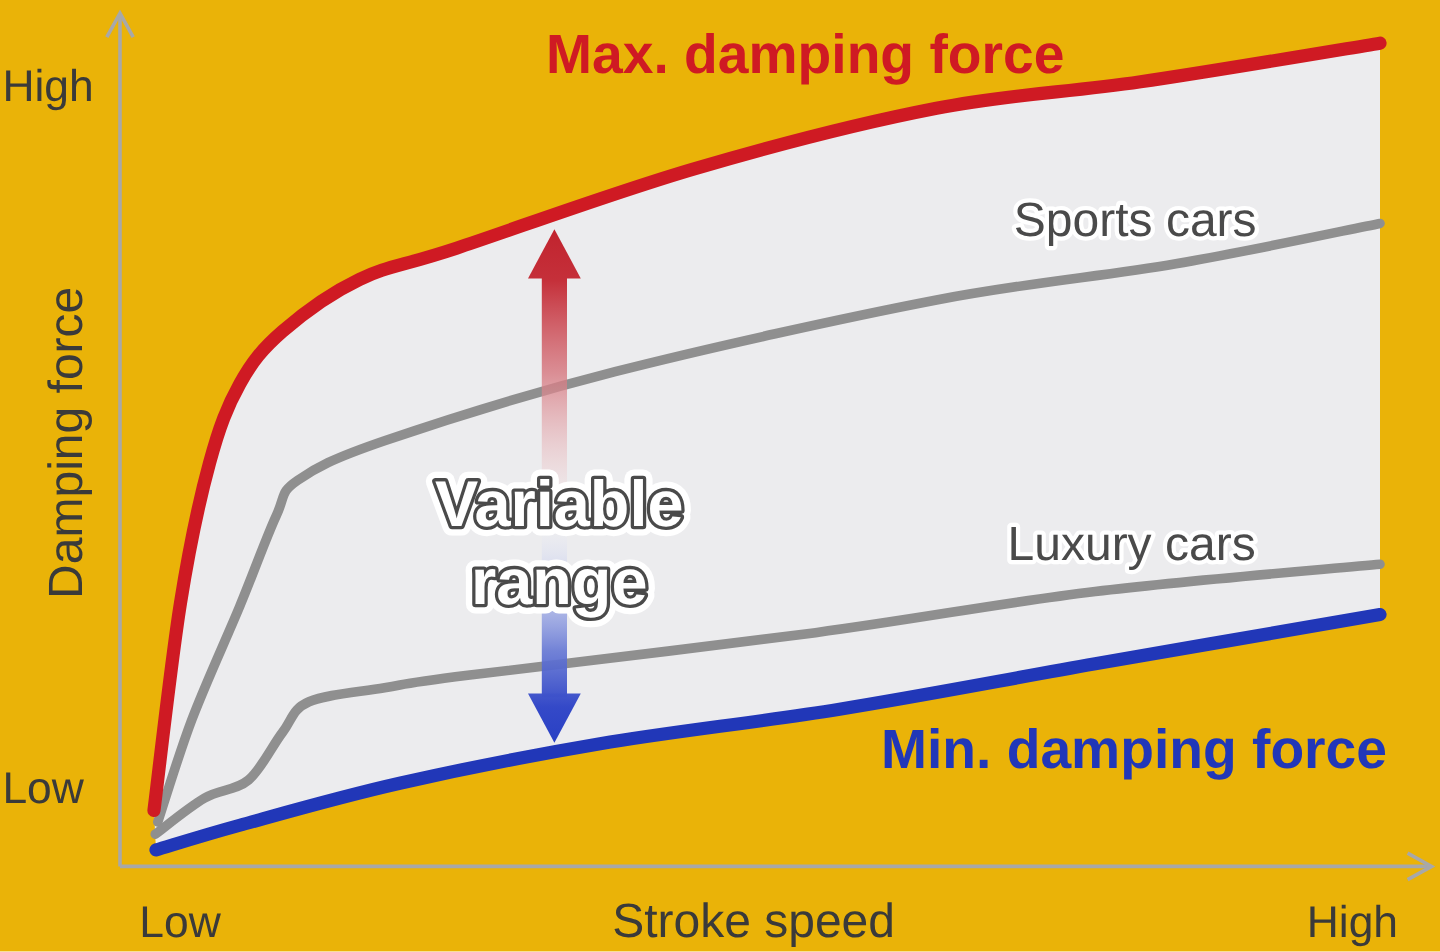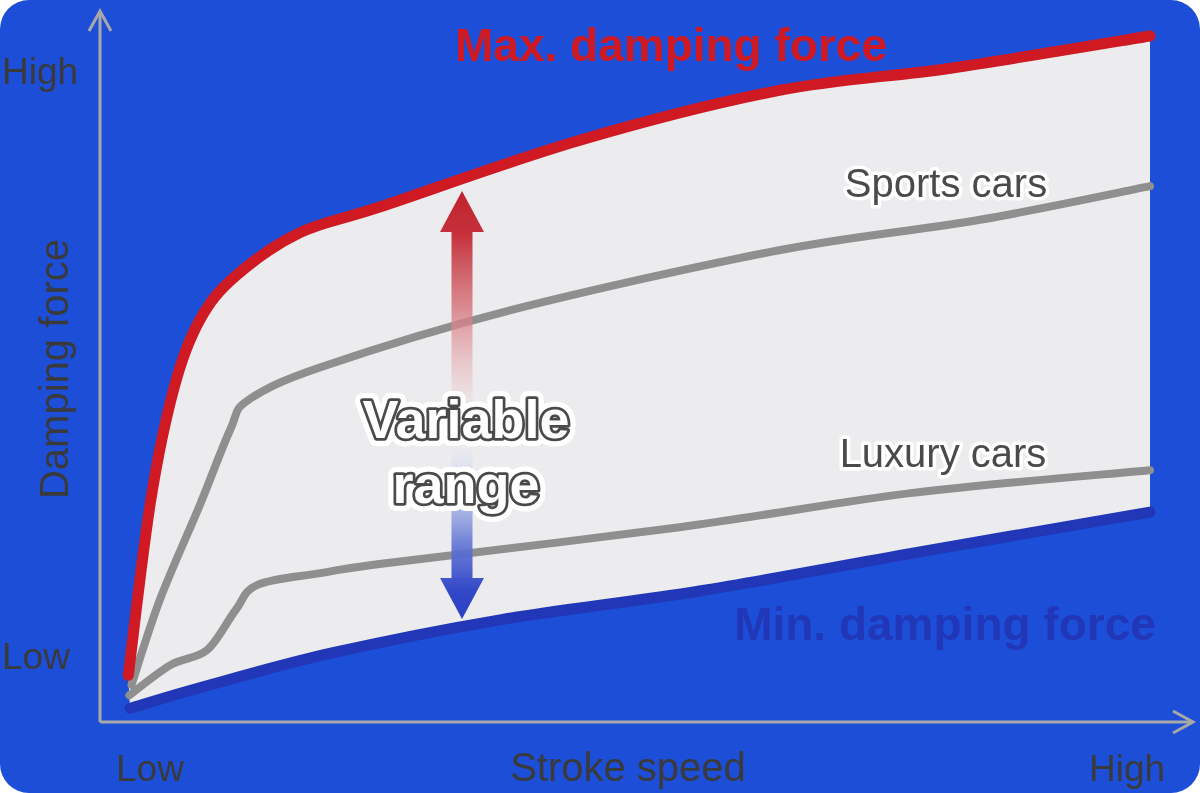--- a/index.html
+++ b/index.html
@@ -1,17 +1,17 @@
 <!DOCTYPE html>
 <html style="--max_red: #cf1a23; --min_blue: #2137b8; --curve_gray: #8f8f8f; --area_gray: #ececee; --axis_gray: #a8a8a8; --text_dark: #3a3a3a; --outline_text_fill: #4a4a4a;"><head>
 <meta charset="utf-8">
 <style>
   html,body{margin:0;padding:0;background:#fff;}
-  #stage{position:relative;width:1200px;height:793px;background:#1d4ed8;overflow:hidden;
-         font-family:"Liberation Sans",sans-serif;border-radius:29px;}
+  #stage{position:relative;width:1200px;height:793px;background:#eab308;overflow:hidden;
+         font-family:"Liberation Sans",sans-serif;}
   svg{position:absolute;left:0;top:0;}
   text{font-family:"Liberation Sans",sans-serif;}
   .axis-label{font-size:37px;fill:var(--text_dark);}
   .axis-title{font-size:40px;fill:var(--text_dark);}
   .big-label{font-size:46px;font-weight:bold;}
   .max-label{fill:var(--max_red);}
   .min-label{fill:var(--min_blue);}
   .outlined-label{font-size:40px;fill:var(--outline_text_fill);stroke:#ffffff;stroke-width:7;
                   paint-order:stroke;stroke-linejoin:round;}
   .var-halo{font-size:54px;font-weight:bold;fill:none;stroke:#ffffff;stroke-width:16;

